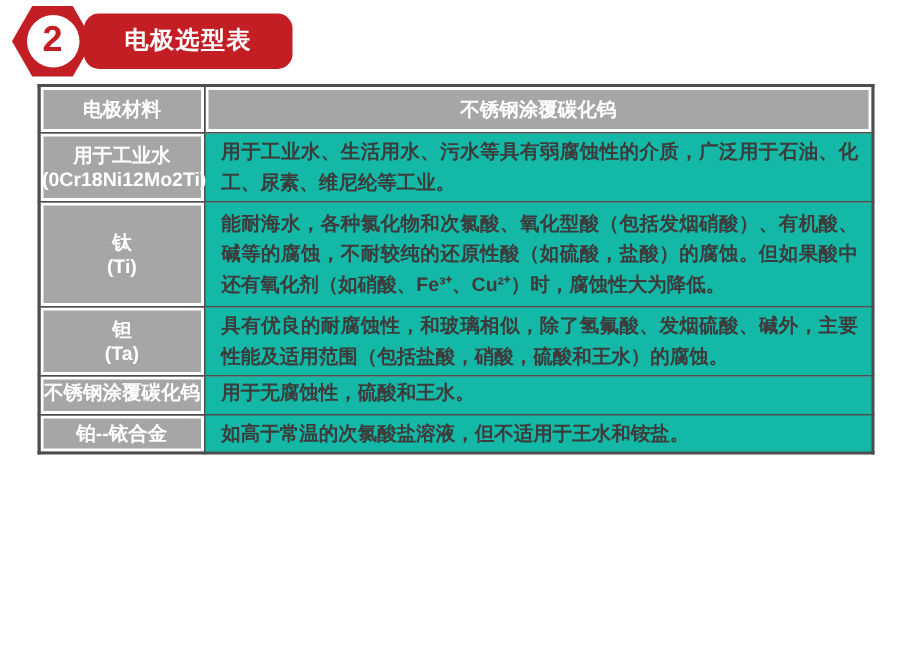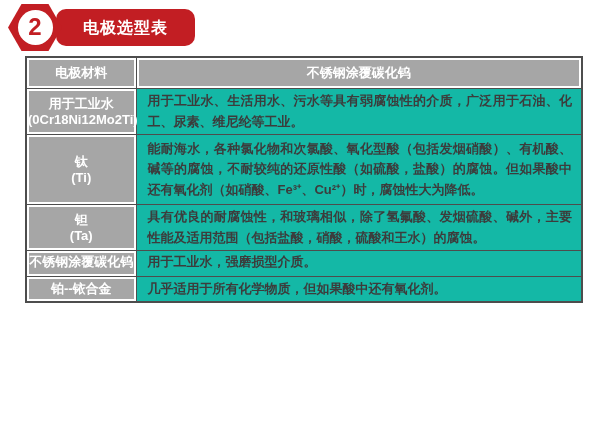--- a/index.html
+++ b/index.html
@@ -101,20 +101,20 @@
 (Ti)</td>
       <td class="desc">能耐海水，各种氯化物和次氯酸、氧化型酸（包括发烟硝酸）、有机酸、碱等的腐蚀，不耐较纯的还原性酸（如硫酸，盐酸）的腐蚀。但如果酸中还有氧化剂（如硝酸、Fe³⁺、Cu²⁺）时，腐蚀性大为降低。</td>
     </tr>
     <tr class="r5">
       <td class="mat">钽
 (Ta)</td>
       <td class="desc">具有优良的耐腐蚀性，和玻璃相似，除了氢氟酸、发烟硫酸、碱外，主要性能及适用范围（包括盐酸，硝酸，硫酸和王水）的腐蚀。</td>
     </tr>
     <tr class="r6">
       <td class="mat">不锈钢涂覆碳化钨</td>
-      <td class="desc">用于工业水，强磨损型介质。</td>
+      <td class="desc">用于无腐蚀性，硫酸和王水。</td>
     </tr>
     <tr class="r7">
       <td class="mat">铂--铱合金</td>
-      <td class="desc">几乎适用于所有化学物质，但如果酸中还有氧化剂。</td>
+      <td class="desc">如高于常温的次氯酸盐溶液，但不适用于王水和铵盐。</td>
     </tr>
   </tbody>
 </table>
 
 </body></html>

